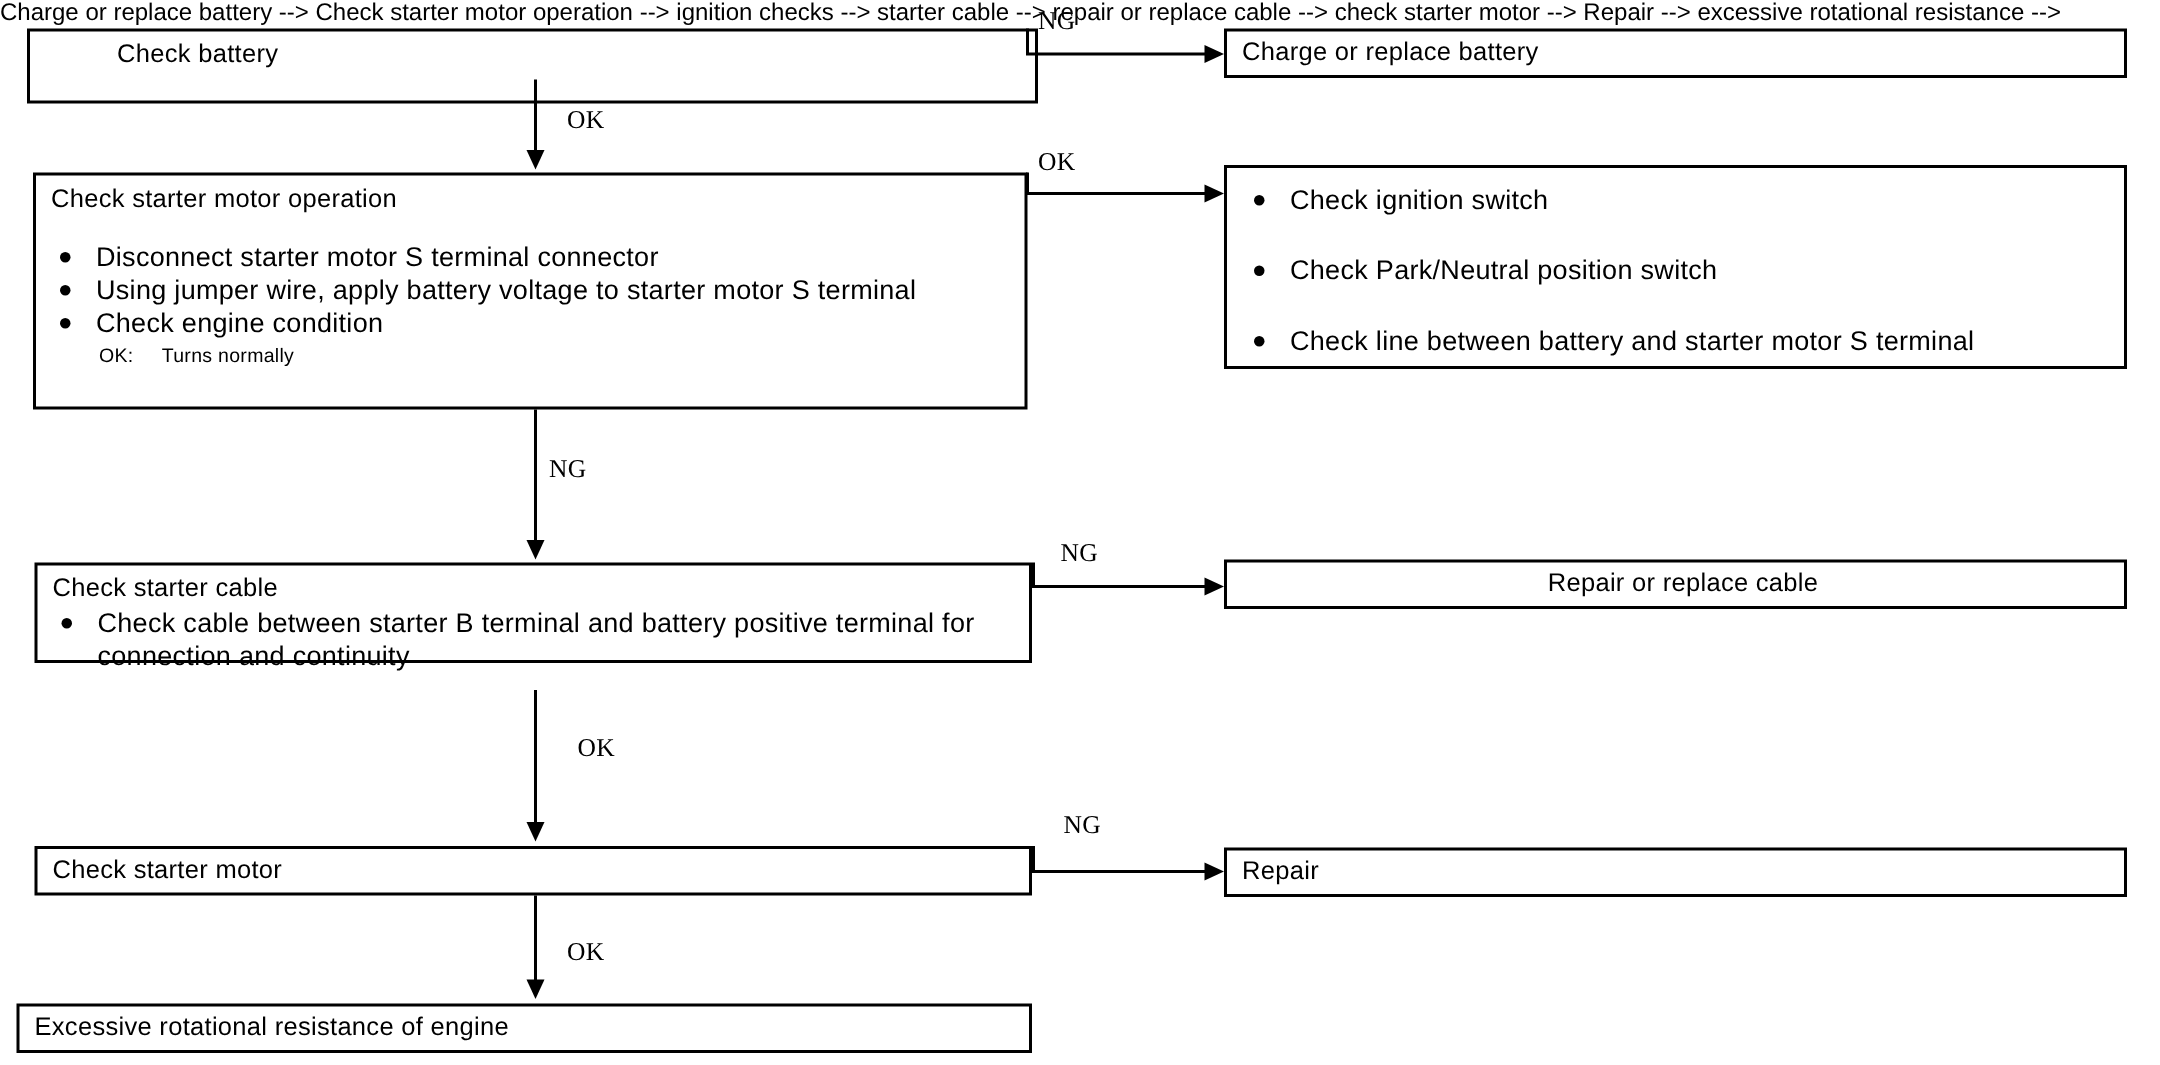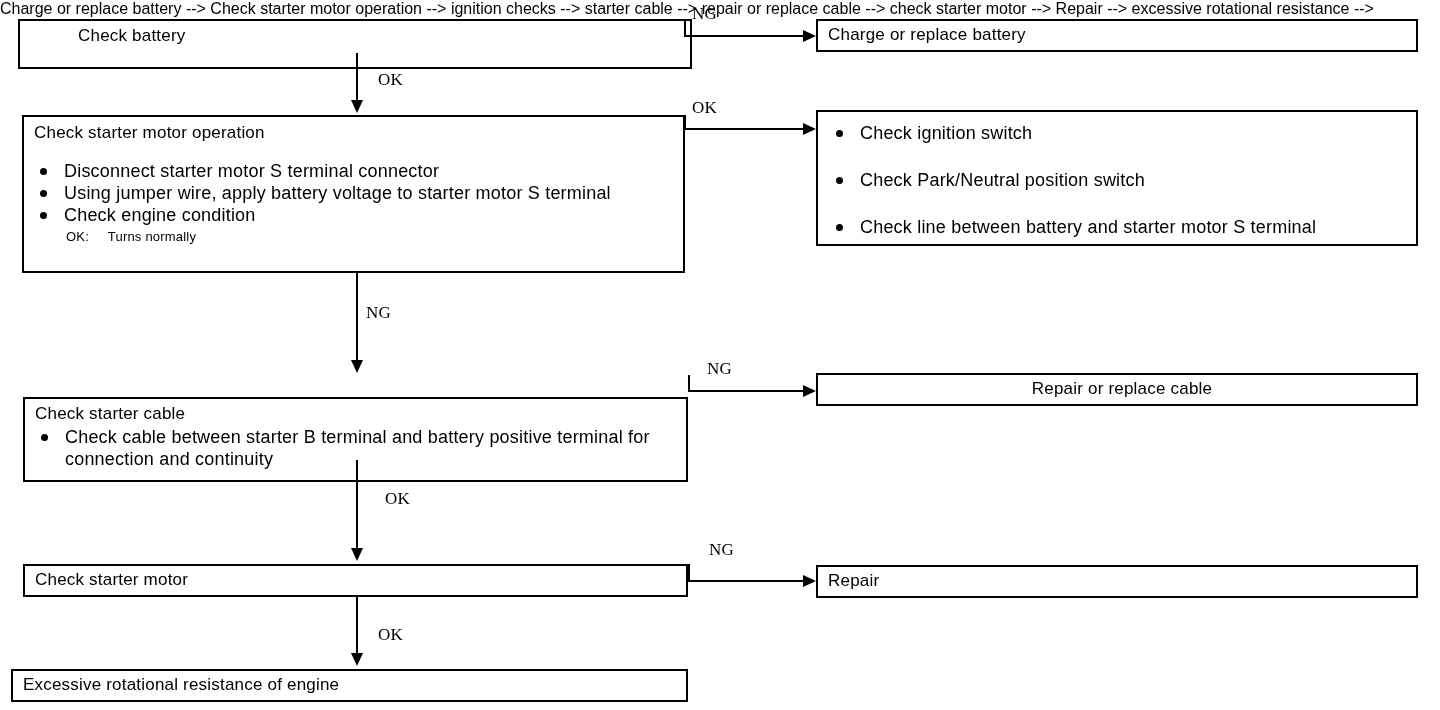--- a/index.html
+++ b/index.html
@@ -172,21 +172,21 @@
       </li>
     </ul>
   </div>
 
    starter cable --&gt;
   <div class="vline" style="left:356px; top:273px; height:88px;"></div>
   <div class="arrow-down" style="left:351px; top:360px;"></div>
   <div class="edge-label" style="left:366px; top:303px;">NG</div>
 
   
-  <div class="box" style="left:23px; top:397px; width:665px; height:85px;">
+  <div class="box" style="left:23px; top:375px; width:665px; height:67px;">
     <div class="box-title" style="padding:4px 0 0 10px;">Check starter cable</div>
     <ul class="bullets" style="padding-left:8px; margin-top:1px;">
       <li style="padding-right:8px;">
         <span class="dot"></span>
         <span>Check  cable  between  starter  B  terminal  and  battery positive  terminal  for  connection  and  continuity</span>
       </li>
     </ul>
   </div>
 
    repair or replace cable --&gt;

